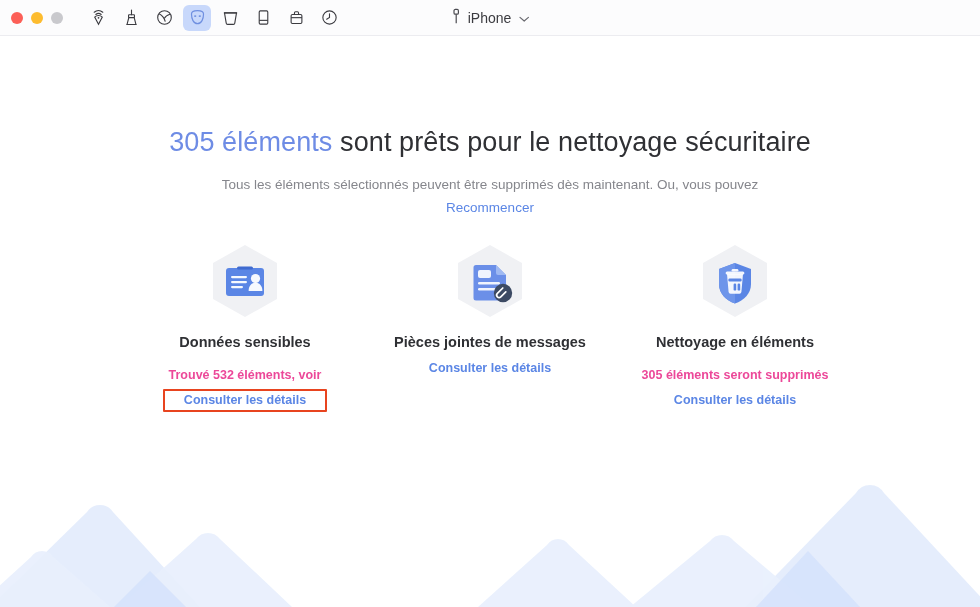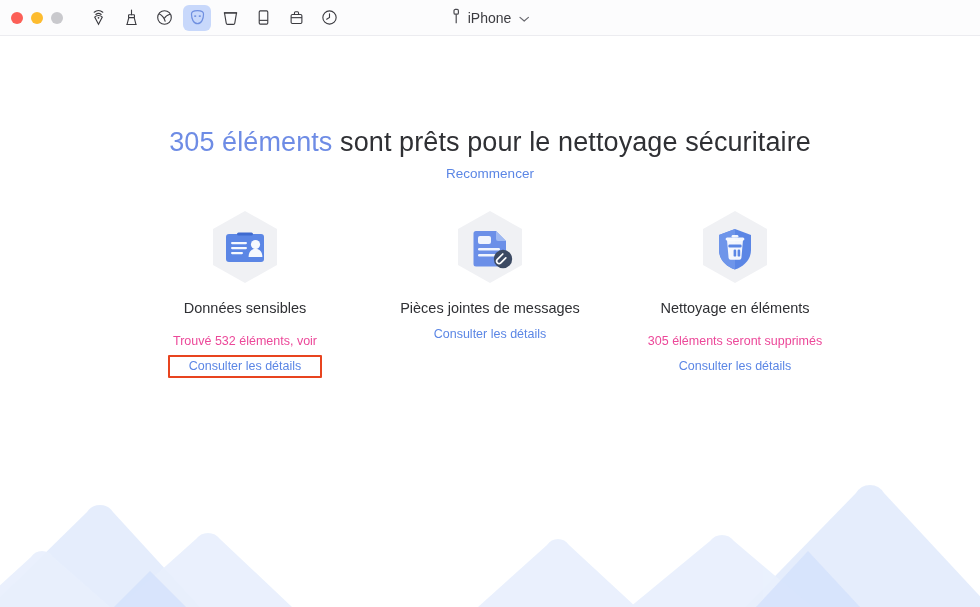--- a/index.html
+++ b/index.html
@@ -95,20 +95,21 @@
     color: #5b86e5;
     text-decoration: none;
     cursor: pointer;
   }
 
   
   .cards {
     display: flex;
     justify-content: center;
     margin-top: 26px;
+    font-weight: bold;
   }
   .card {
     width: 245px;
     text-align: center;
   }
   .card-ico {
     height: 84px;
     display: flex;
     align-items: center;
     justify-content: center;
@@ -299,20 +300,21 @@
       <g fill="#d5e2fb" opacity="0.85">
         <path d="M150 94 L186 130 H114 Z"></path>
         <path d="M808 74 L860 130 H756 Z"></path>
       </g>
     </svg>
 
     <h1 class="headline">
       <span class="count">305 éléments</span><span> sont prêts pour le nettoyage sécuritaire</span>
     </h1>
 
+    <p class="subline">Tous les éléments sélectionnés peuvent être supprimés dès maintenant. Ou, vous pouvez</p>
 
     <div class="restart-wrap">
       <a class="restart" href="#">Recommencer</a>
     </div>
 
     <div class="cards">
 
       <div class="card">
         <div class="card-ico">
           <span>

